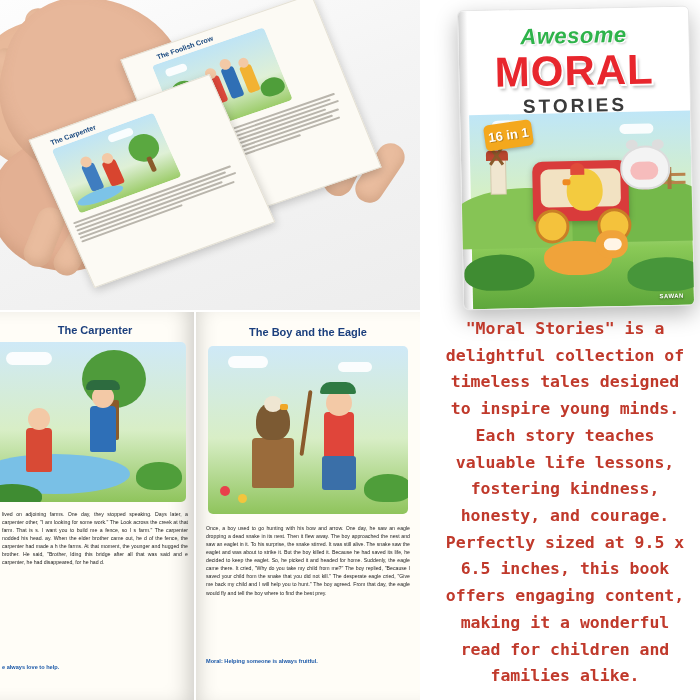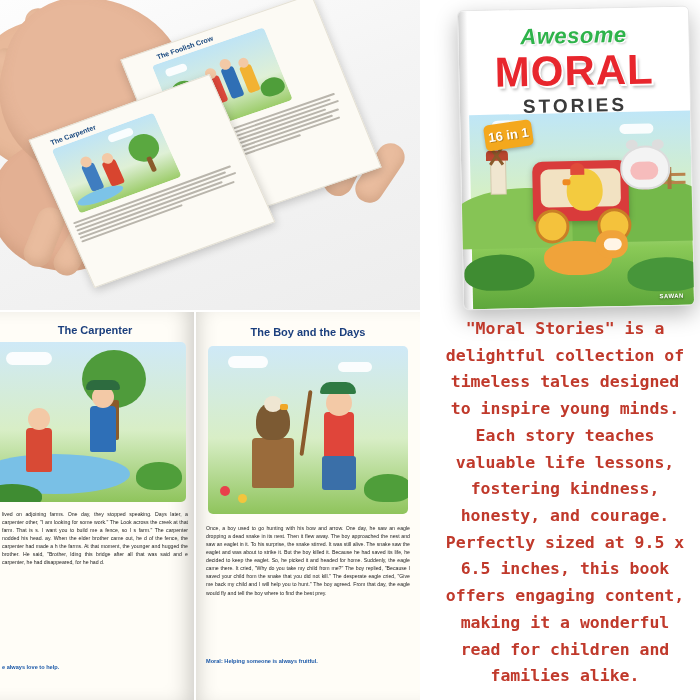--- a/index.html
+++ b/index.html
@@ -375,21 +375,21 @@
         <div class="head" style="left:42px; top:66px; width:22px; height:22px;"></div>
         <div class="bush" style="left:150px; top:120px; width:46px; height:28px;"></div>
         <div class="bush" style="left:-4px; top:142px; width:60px; height:24px; background:#3f8c32;"></div>
       </div>
 
       <div class="sp-text" style="left:6px; top:198px; width:186px;">lived on adjoining farms. One day, they stopped speaking. Days later, a carpenter other, "I am looking for some work." The Look across the creek at that farm. That is s. I want you to build me a fence, so I s farm." The carpenter nodded his head. ay. When the elder brother came out, he d of the fence, the carpenter had made a h the farms. At that moment, the younger and hugged the brother. He said, "Brother, lding this bridge after all that was said and e carpenter, he had disappeared, for he had d.</div>
       <div class="sp-moral" style="left:6px; top:352px; width:186px;">e always love to help.</div>
     </div>
 
     <div class="spread-page spread-right">
-      <div class="spread-heading" style="left:0; right:0; top:14px;">The Boy and the Days</div>
+      <div class="spread-heading" style="left:0; right:0; top:14px;">The Boy and the Eagle</div>
 
       <div class="sp-illus" style="left:12px; top:34px; width:200px; height:168px;">
         <div class="cloud" style="left:20px; top:10px; width:40px; height:12px;"></div>
         <div class="cloud" style="left:130px; top:16px; width:34px; height:10px;"></div>
 
         <div class="stump" style="left:44px; top:92px; width:42px; height:50px;"></div>
         <div class="eagle" style="left:48px; top:56px; width:34px; height:38px;"></div>
         <div style="position:absolute; left:56px; top:50px; width:18px; height:16px; background:#efe6d2; border-radius:50%;"></div>
         <div style="position:absolute; left:72px; top:58px; width:8px; height:6px; background:#f0a727; border-radius:2px;"></div>
 

